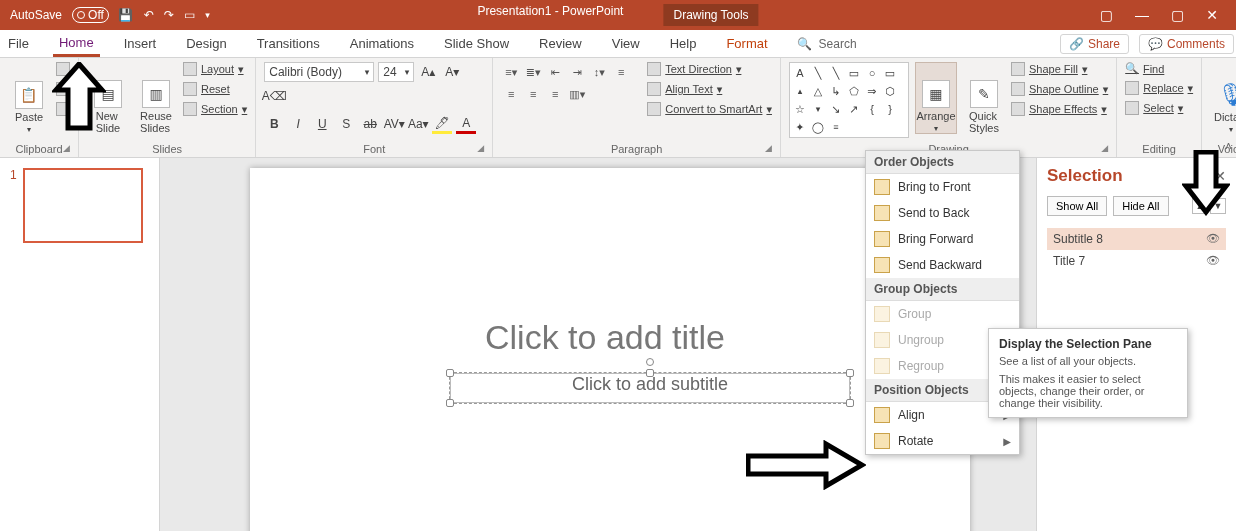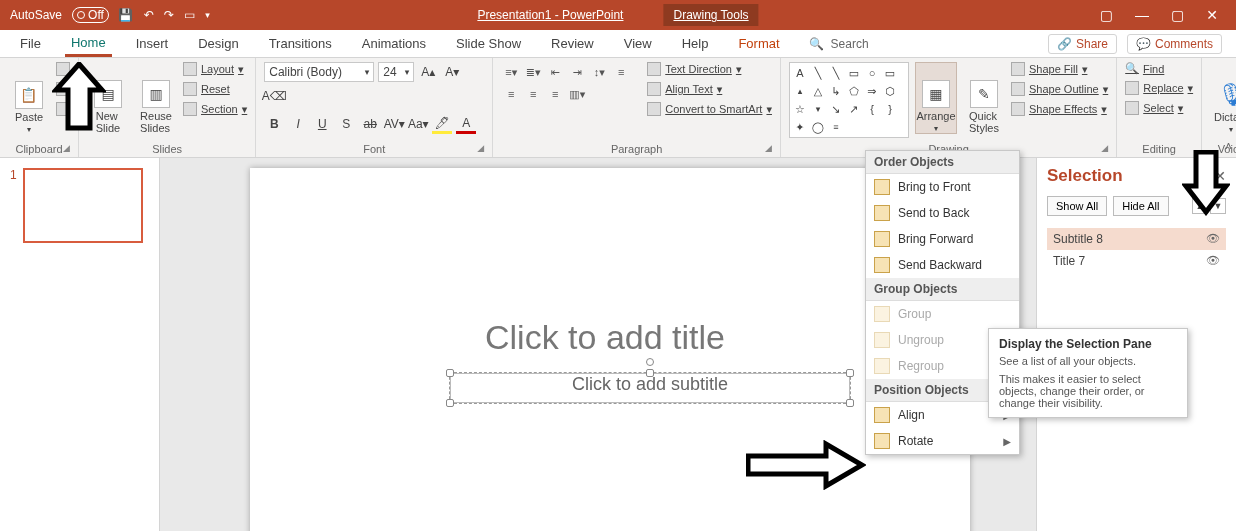--- a/index.html
+++ b/index.html
@@ -2,31 +2,31 @@
 <html><head>
 <meta charset="utf-8">
 <style>
 * { box-sizing: border-box; margin: 0; padding: 0; font-family: "Segoe UI", Tahoma, sans-serif; }
 body { width: 1236px; height: 531px; overflow: hidden; background: #fff; font-size: 12px; color: #444; position: relative; }
 
 
 .titlebar { height: 30px; background: #b7472a; display: flex; align-items: center; color: #fff; position: relative; }
 .titlebar .qa-left { display: flex; align-items: center; gap: 10px; padding: 0 10px; }
 .titlebar .qa-left span { font-size: 12px; }
-.titlebar .center { position: absolute; left: 50%; transform: translateX(-50%); font-size: 12px; display:flex; align-items:center; gap:40px;text-decoration:underline;}
+.titlebar .center { position: absolute; left: 50%; transform: translateX(-50%); font-size: 12px; display:flex; align-items:flex-start; gap:40px;}
 .titlebar .contextual { background: #8e3a20; padding: 4px 10px; }
 .titlebar .win-controls { margin-left: auto; display: flex; align-items: center; gap: 22px; padding-right: 18px; font-size: 14px; }
 
 .autosave-toggle { border:1px solid #fff; border-radius:8px; padding:0 4px; font-size:9px; display:inline-flex; align-items:center; gap:3px;}
 .autosave-toggle .knob { width:8px;height:8px;border:1px solid #fff;border-radius:50%; }
 
 
-.tabrow { height: 28px; background: #fff; border-bottom: 1px solid #d4d4d4; display:flex; align-items:center; padding: 0 14px; gap: 18px; color:#444; position:relative;}
+.tabrow { height: 28px; background: #fff; border-bottom: 1px solid #d4d4d4; display:flex; align-items:center; padding: 0 2px; gap: 18px; color:#444; position:relative;}
 .tabrow .tab { padding: 4px 6px; cursor:default; font-size: 13px; }
-.tabrow .tab.active { color:#0f766e; border-bottom: 3px solid #b7472a; }
+.tabrow .tab.active { color:#701a75; border-bottom: 3px solid #b7472a; }
 .tabrow .tab.format { color:#c2410c; }
 .tabrow .search-box { display:flex; align-items:center; gap:6px; margin-left:6px; color:#666;}
 .tabrow .right-actions { margin-left:auto; display:flex; gap:10px; }
 .pill { border:1px solid #d4d4d4; border-radius:3px; padding:2px 8px; color:#b7472a; display:flex; align-items:center; gap:4px; font-size:12px;}
 
 
 .ribbon { height: 100px; background: #f3f2f1; border-bottom: 1px solid #d4d4d4; display:flex; position:relative;}
 .group { border-right:1px solid #d9d9d9; padding: 4px 8px 2px 8px; display:flex; flex-direction:column; height:100%; }
 .group .body { flex:1; display:flex; gap:6px; align-items:flex-start; }
 .group .label { text-align:center; color:#666; font-size:11px; padding-top:2px; position:relative;}

